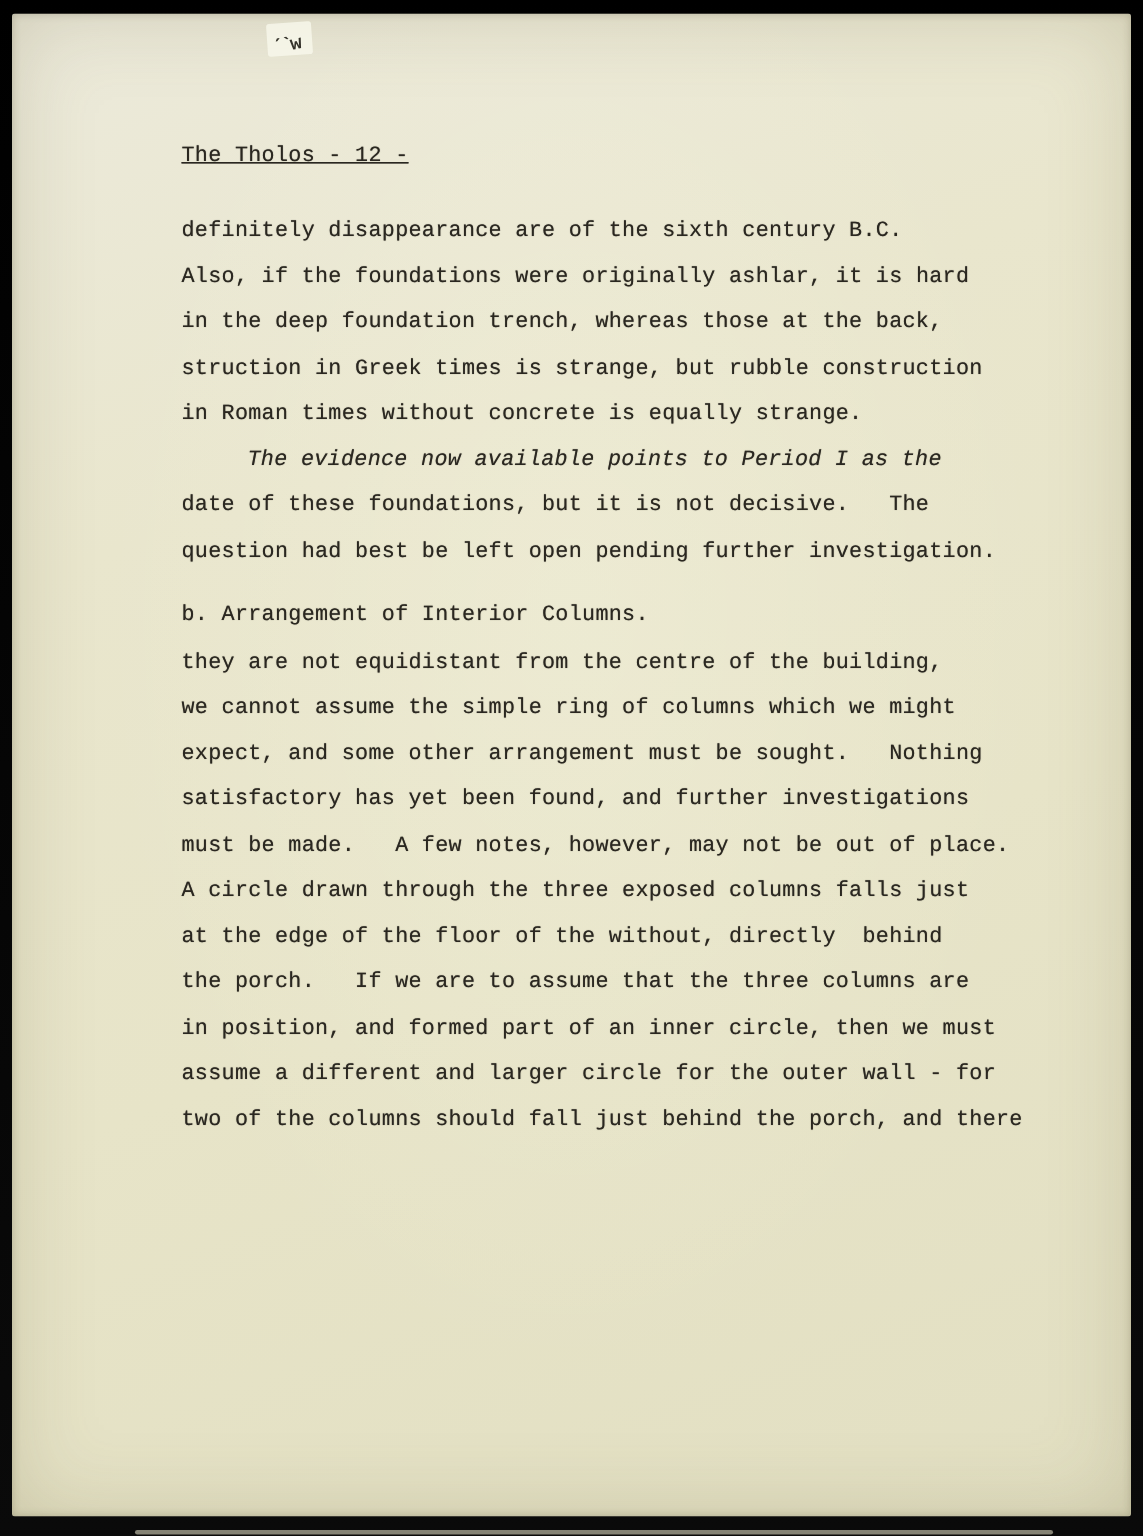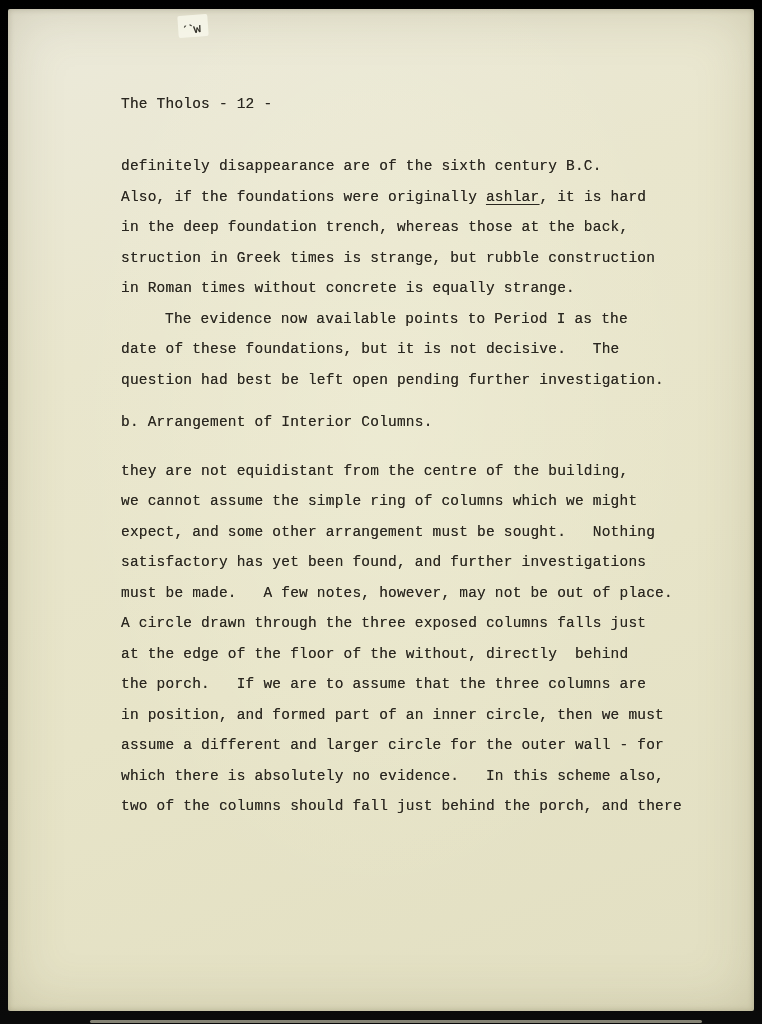--- a/index.html
+++ b/index.html
@@ -74,37 +74,38 @@
     left: 113px;
     right: 70px;
     top: 80px;
     color: #2a2720;
     font-size: 14.5px;
     text-shadow: 0 0 0.6px rgba(42, 39, 32, 0.65);
   }
   .page-header {
     white-space: pre;
     line-height: 30px;
-    margin-bottom: 32px;
+    margin-bottom: 20px;
     letter-spacing: 0.2px;
+    text-decoration: underline;
   }
   .line {
     white-space: pre;
     line-height: 30.5px;
     letter-spacing: 0.2px;
   }
   .line.indent {
     text-indent: 44px;
+    font-style: italic;
   }
   .block.heading {
     margin-top: 12px;
-    margin-bottom: 18px;
+    margin-bottom: 1px;
   }
   .u {
-    text-decoration: underline;
     text-underline-offset: 3px;
   }
 </style>
 </head>
 <body>
 
 <div class="scan-frame">
   <div class="scan-bottom-sliver"></div>
 </div>
 
@@ -137,18 +138,17 @@
           <div class="line"><span>they are not equidistant from the centre of the building,</span></div>
           <div class="line"><span>we cannot assume the simple ring of columns which we might</span></div>
           <div class="line"><span>expect, and some other arrangement must be sought.   Nothing</span></div>
           <div class="line"><span>satisfactory has yet been found, and further investigations</span></div>
           <div class="line"><span>must be made.   A few notes, however, may not be out of place.</span></div>
           <div class="line"><span>A circle drawn through the three exposed columns falls just</span></div>
           <div class="line"><span>at the edge of the floor of the without, directly  behind</span></div>
           <div class="line"><span>the porch.   If we are to assume that the three columns are</span></div>
           <div class="line"><span>in position, and formed part of an inner circle, then we must</span></div>
           <div class="line"><span>assume a different and larger circle for the outer wall - for</span></div>
-          <div class="line"><span>which there is absolutely no evidence.   In this scheme also,</span></div>
           <div class="line"><span>two of the columns should fall just behind the porch, and there</span></div>
         </div>
       </div>
   </div>
 </div>
 
 </body></html>

